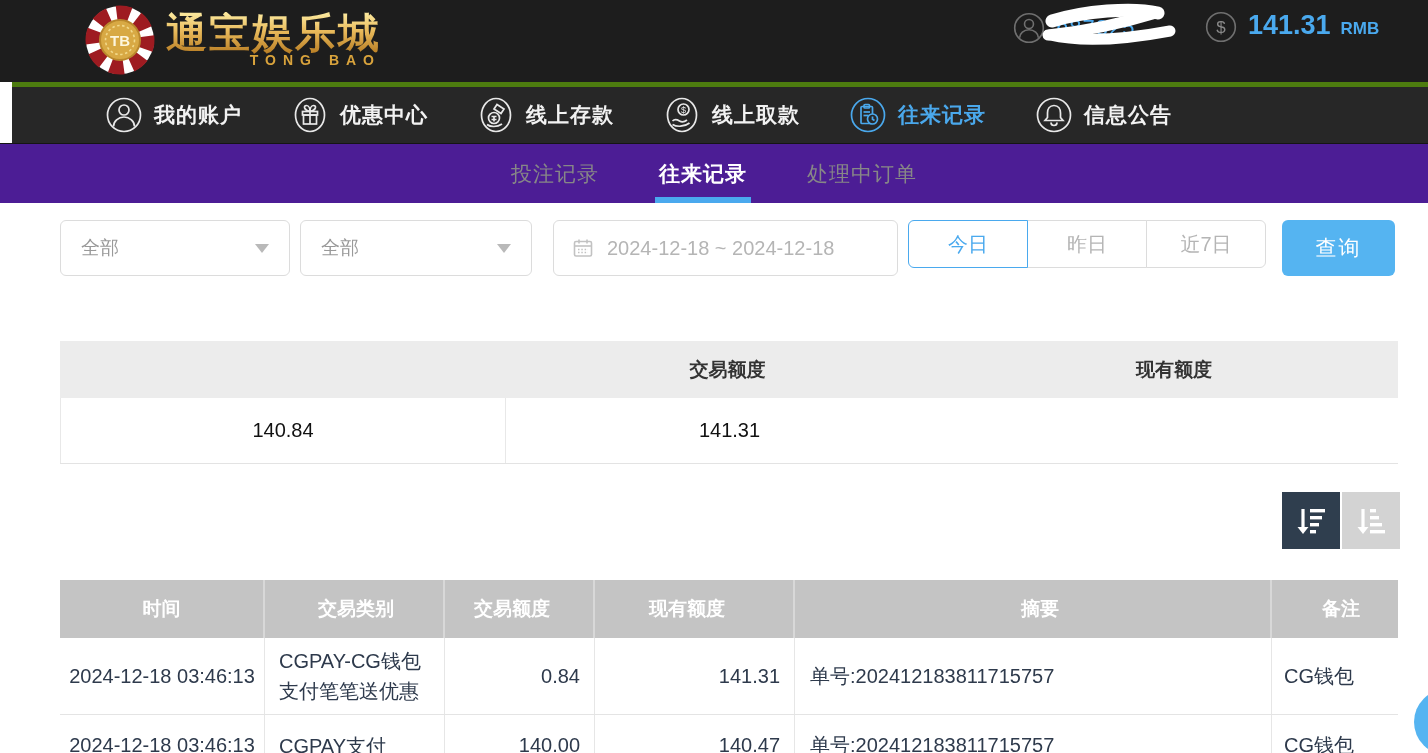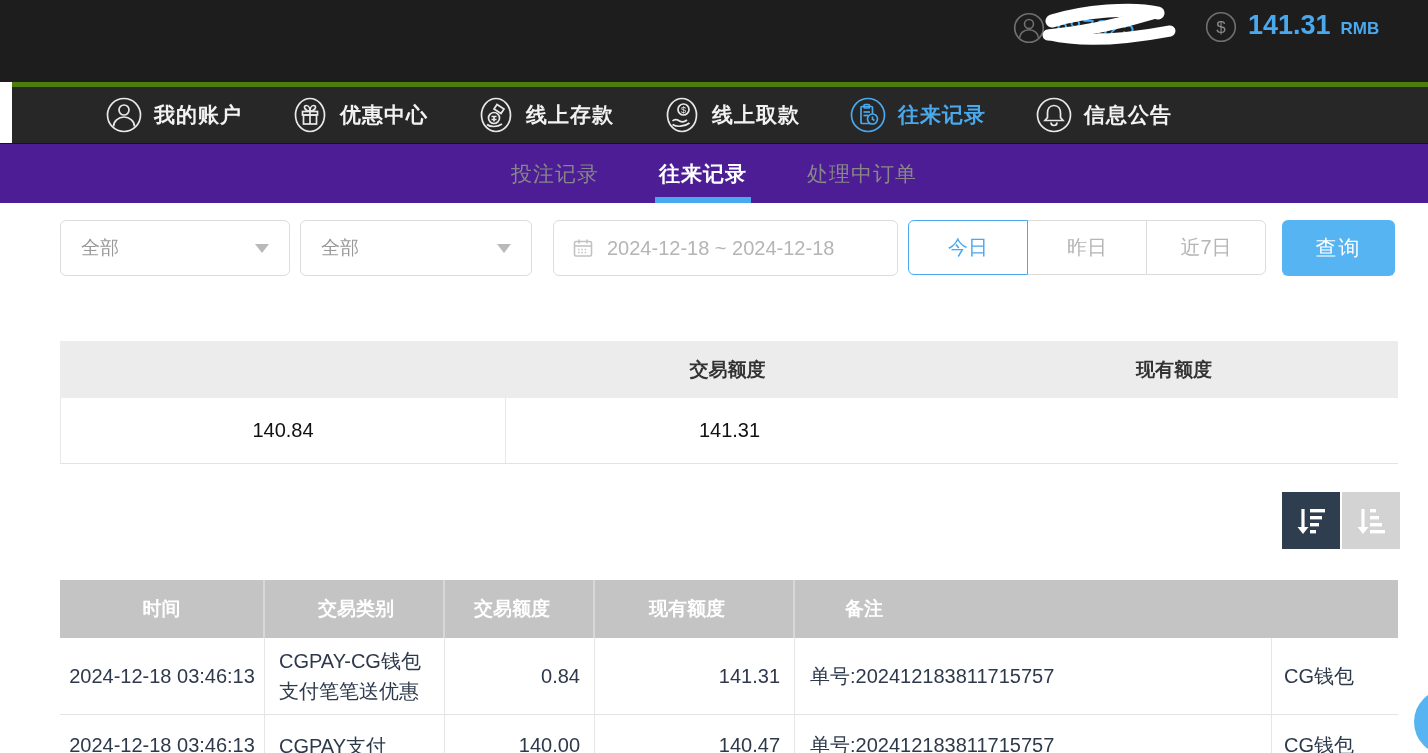--- a/index.html
+++ b/index.html
@@ -58,21 +58,21 @@
   .sel-2 { left:240px; width:232px; }
   .caret { width:0; height:0; border-left:7px solid transparent; border-right:7px solid transparent; border-top:9px solid #b9b9b9; }
   .datebox {
     position:absolute; left:493px; width:345px; height:56px;
     border:1px solid #dcdcdc; border-radius:6px; background:#fff;
     display:flex; align-items:center; gap:13px; padding:12px 18px;
     color:#b5b5b5; font-size:20px; cursor:pointer;
   }
   .daygroup { position:absolute; left:848px; display:flex; }
   .daybtn {
-    width:120px; height:55px; background:#fff; border:1px solid #dcdcdc; margin-left:-1px;
+    width:120px; height:48px; background:#fff; border:1px solid #dcdcdc; margin-left:-1px;
     display:flex; align-items:center; justify-content:center;
     font-size:20px; color:#b5b5b5; cursor:pointer;
   }
   .daybtn:first-child { border-radius:6px 0 0 6px; margin-left:0; }
   .daybtn:last-child { border-radius:0 6px 6px 0; }
   .daybtn.active { border-color:#4aa9ee; color:#4aa9ee; z-index:1; position:relative; }
   .searchbtn {
     position:absolute; left:1222px; width:113px; height:56px; border:none; border-radius:6px;
     background:#55b4f1; color:#fff; font-size:21px; cursor:pointer; letter-spacing:2px;
     display:flex; align-items:center; justify-content:center; font-family:inherit;
@@ -120,20 +120,35 @@
   .float-bubble { position:absolute; left:1414px; top:689px; width:66px; height:66px; border-radius:50%; background:#55b4f1; cursor:pointer; }
 
   .iconwrap { display:inline-flex; }
 </style>
 </head>
 <body>
 
 <div class="screen">
 
   <header class="topbar">
+    <div class="logo">
+      <span class="iconwrap">
+        <svg width="72" height="72" viewBox="0 0 72 72">
+          <circle cx="36" cy="36" r="34" fill="#ffffff"></circle>
+          <circle cx="36" cy="36" r="27" fill="none" stroke="#9e1b21" stroke-width="15" stroke-dasharray="13.2 8" transform="rotate(-8 36 36)"></circle>
+          <circle cx="36" cy="36" r="20" fill="#d8a944" stroke="#b9872c" stroke-width="2"></circle>
+          <circle cx="36" cy="36" r="14.5" fill="none" stroke="#f2d98a" stroke-width="1.6" stroke-dasharray="2.5 2.5"></circle>
+          <text x="36" y="42" font-size="15" font-weight="bold" text-anchor="middle" fill="#fdf6de" font-family="Liberation Sans, sans-serif">TB</text>
+        </svg>
+      </span>
+      <div>
+        <div class="brand-cn">通宝娱乐城</div>
+        <div class="brand-en">TONG BAO</div>
+      </div>
+    </div>
 
     <div class="account">
       <span class="iconwrap">
         <svg width="34" height="34" viewBox="0 0 38 38" fill="none" stroke="#6f6f6f" stroke-width="1.8">
           <circle cx="19" cy="19" r="16"></circle>
           <circle cx="19" cy="14.5" r="5"></circle>
           <path d="M8.5 30 a10.5 9 0 0 1 21 0"></path>
         </svg>
       </span>
       <span class="username">b87325</span>
@@ -314,20 +329,21 @@
       </svg>
     </button>
   </div>
 
   <div class="dtable">
     <div class="drow dhead">
       <div class="dcell c-time">时间</div>
       <div class="dcell c-cat" style="justify-content:center;">交易类别</div>
       <div class="dcell c-amt" style="justify-content:center;">交易额度</div>
       <div class="dcell c-bal" style="justify-content:center;">现有额度</div>
+      <div class="dcell c-sum" style="justify-content:center;">摘要</div>
       <div class="dcell c-note" style="justify-content:center;">备注</div>
     </div>
 
     <div class="drow dbody">
       <div class="dcell c-time">2024-12-18 03:46:13</div>
       <div class="dcell c-cat">CGPAY-CG钱包支付笔笔送优惠</div>
       <div class="dcell c-amt">0.84</div>
       <div class="dcell c-bal">141.31</div>
       <div class="dcell c-sum">单号:202412183811715757</div>
       <div class="dcell c-note">CG钱包</div>

